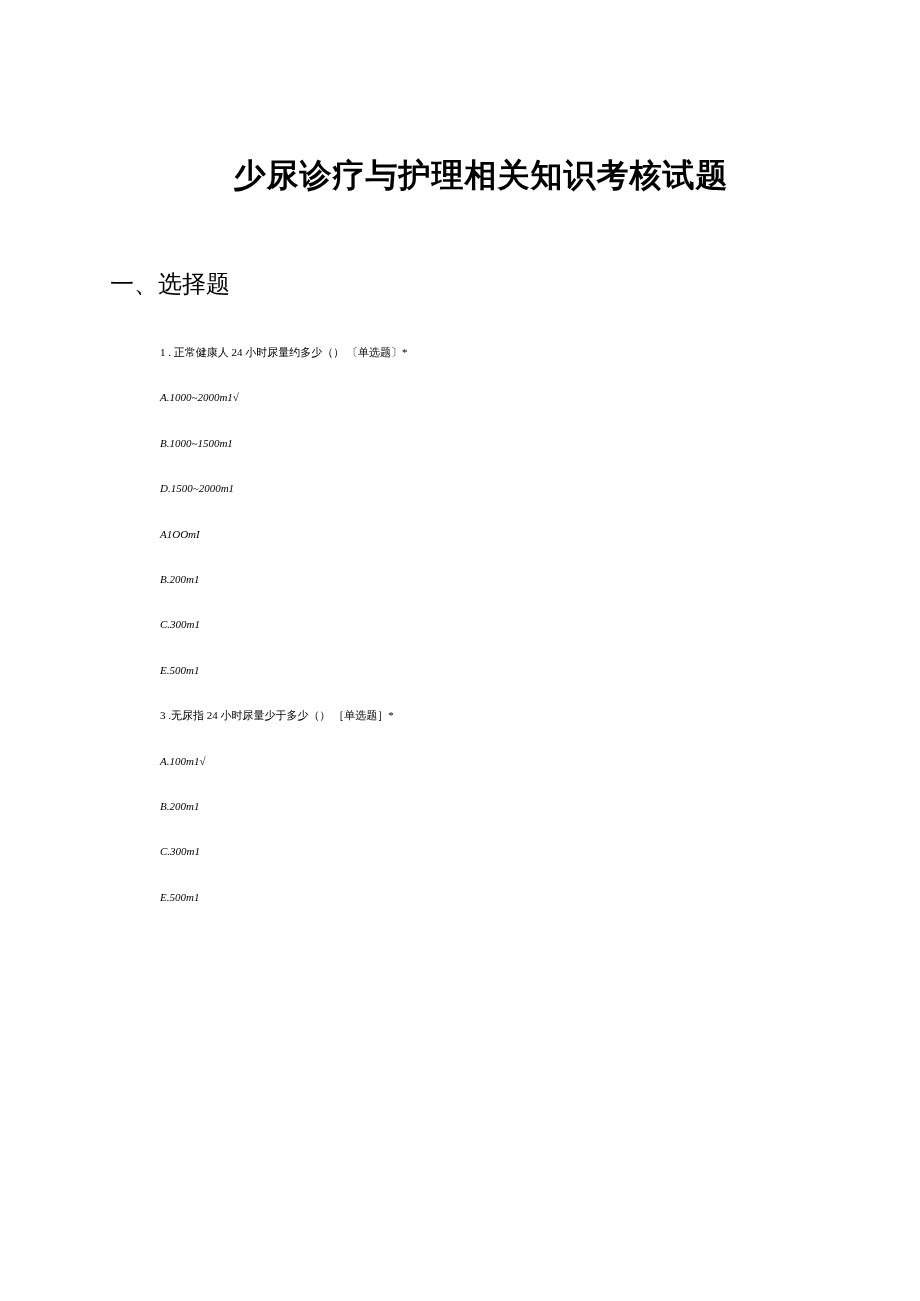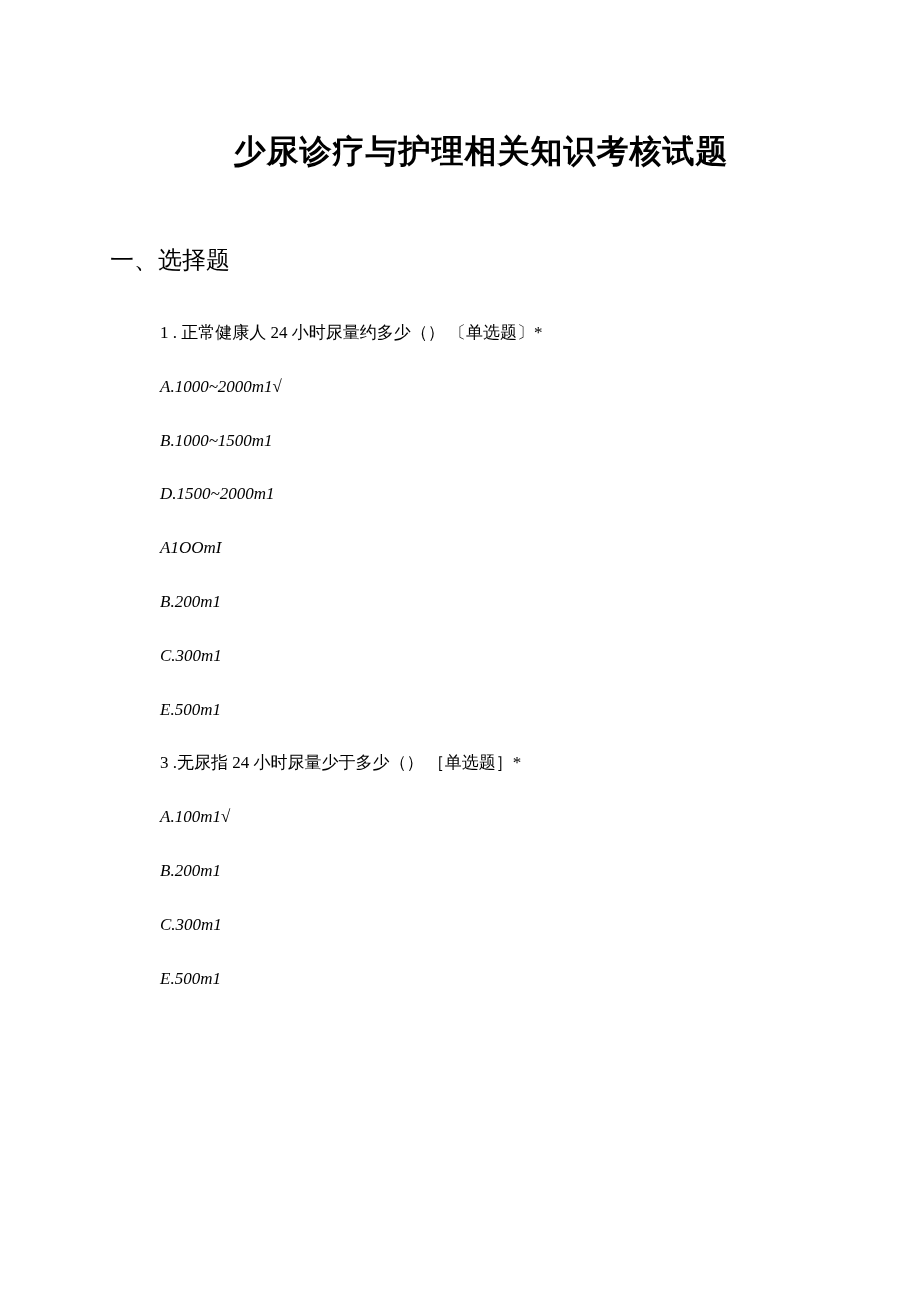--- a/index.html
+++ b/index.html
@@ -7,38 +7,39 @@
     padding: 0;
     background: #ffffff;
     font-family: "SimSun", "宋体", serif;
     color: #000000;
     width: 920px;
     height: 1301px;
     position: relative;
   }
   .page {
     padding: 130px 68px 0 110px;
+    margin-top: 24px;
   }
   .title {
     font-size: 32px;
     font-weight: bold;
     text-align: center;
     margin-bottom: 70px;
     letter-spacing: 1px;
     font-family: "SimHei", "黑体", sans-serif;
   }
   .section-header {
     font-size: 24px;
     font-weight: normal;
     margin-bottom: 45px;
     font-family: "SimHei", "黑体", sans-serif;
   }
   .question-block {
     padding-left: 50px;
-    font-size: 17px;
+    font-size: 11px;
     line-height: 1.4;
   }
   .question-line {
     margin-bottom: 30px;
   }
   .option-line {
     margin-bottom: 30px;
     font-style: italic;
   }
   .q-num {

